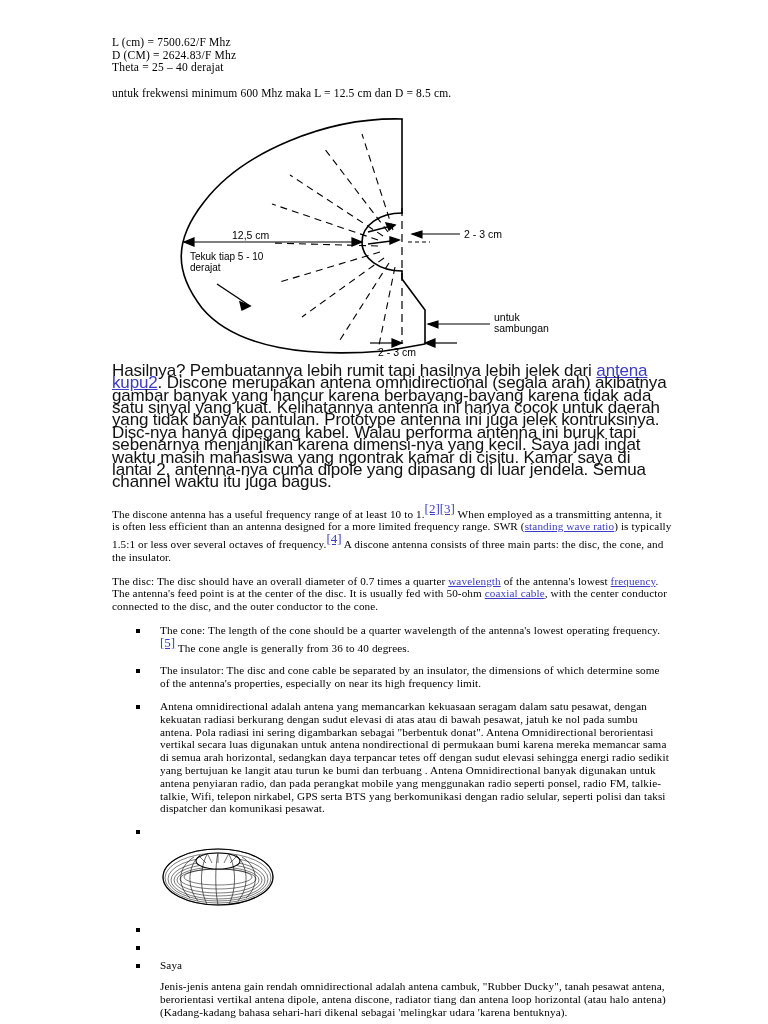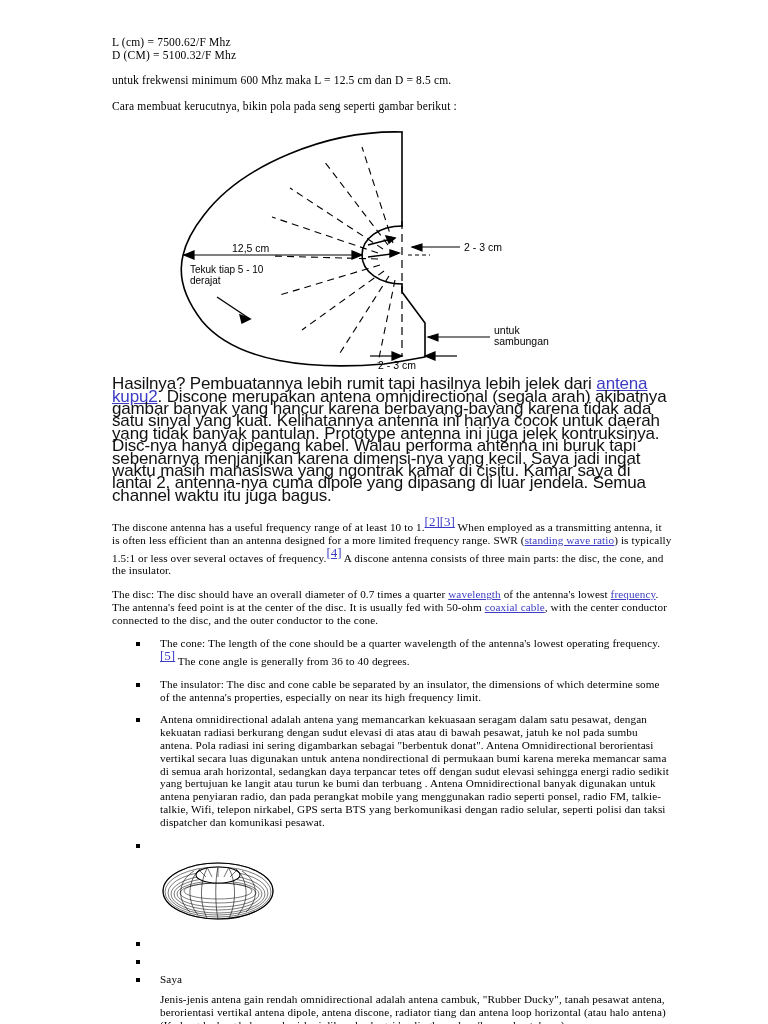--- a/index.html
+++ b/index.html
@@ -132,25 +132,25 @@
   .jenis-label { margin-bottom: 0; }
 </style>
 </head>
 <body>
 
 <div class="page">
   <div class="content">
 
     <div class="formula-block">
       <div class="formula-line">L (cm) = 7500.62/F Mhz</div>
-      <div class="formula-line">D (CM) = 5100.32/F Mhz</div>
+      <div class="formula-line">D (CM) = 2624.83/F Mhz</div>
+      <div class="formula-line">Theta = 25 – 40 derajat</div>
     </div>
 
     <div class="para-serif">untuk frekwensi minimum 600 Mhz maka L = 12.5 cm dan D = 8.5 cm.</div>
-    <div class="para-serif">Cara membuat kerucutnya, bikin pola pada seng seperti gambar berikut :</div>
 
     <div class="figure-cone">
       <svg width="560" height="245" viewBox="0 0 560 245">
         <g fill="none" stroke="#000" stroke-width="1.6" stroke-linejoin="round" stroke-linecap="round">
 
           <path d="M 290 7
                    C 215 5, 130 40, 92 90
                    C 62 128, 62 160, 90 196
                    C 125 238, 200 245, 272 239
                    L 285 237"></path>

